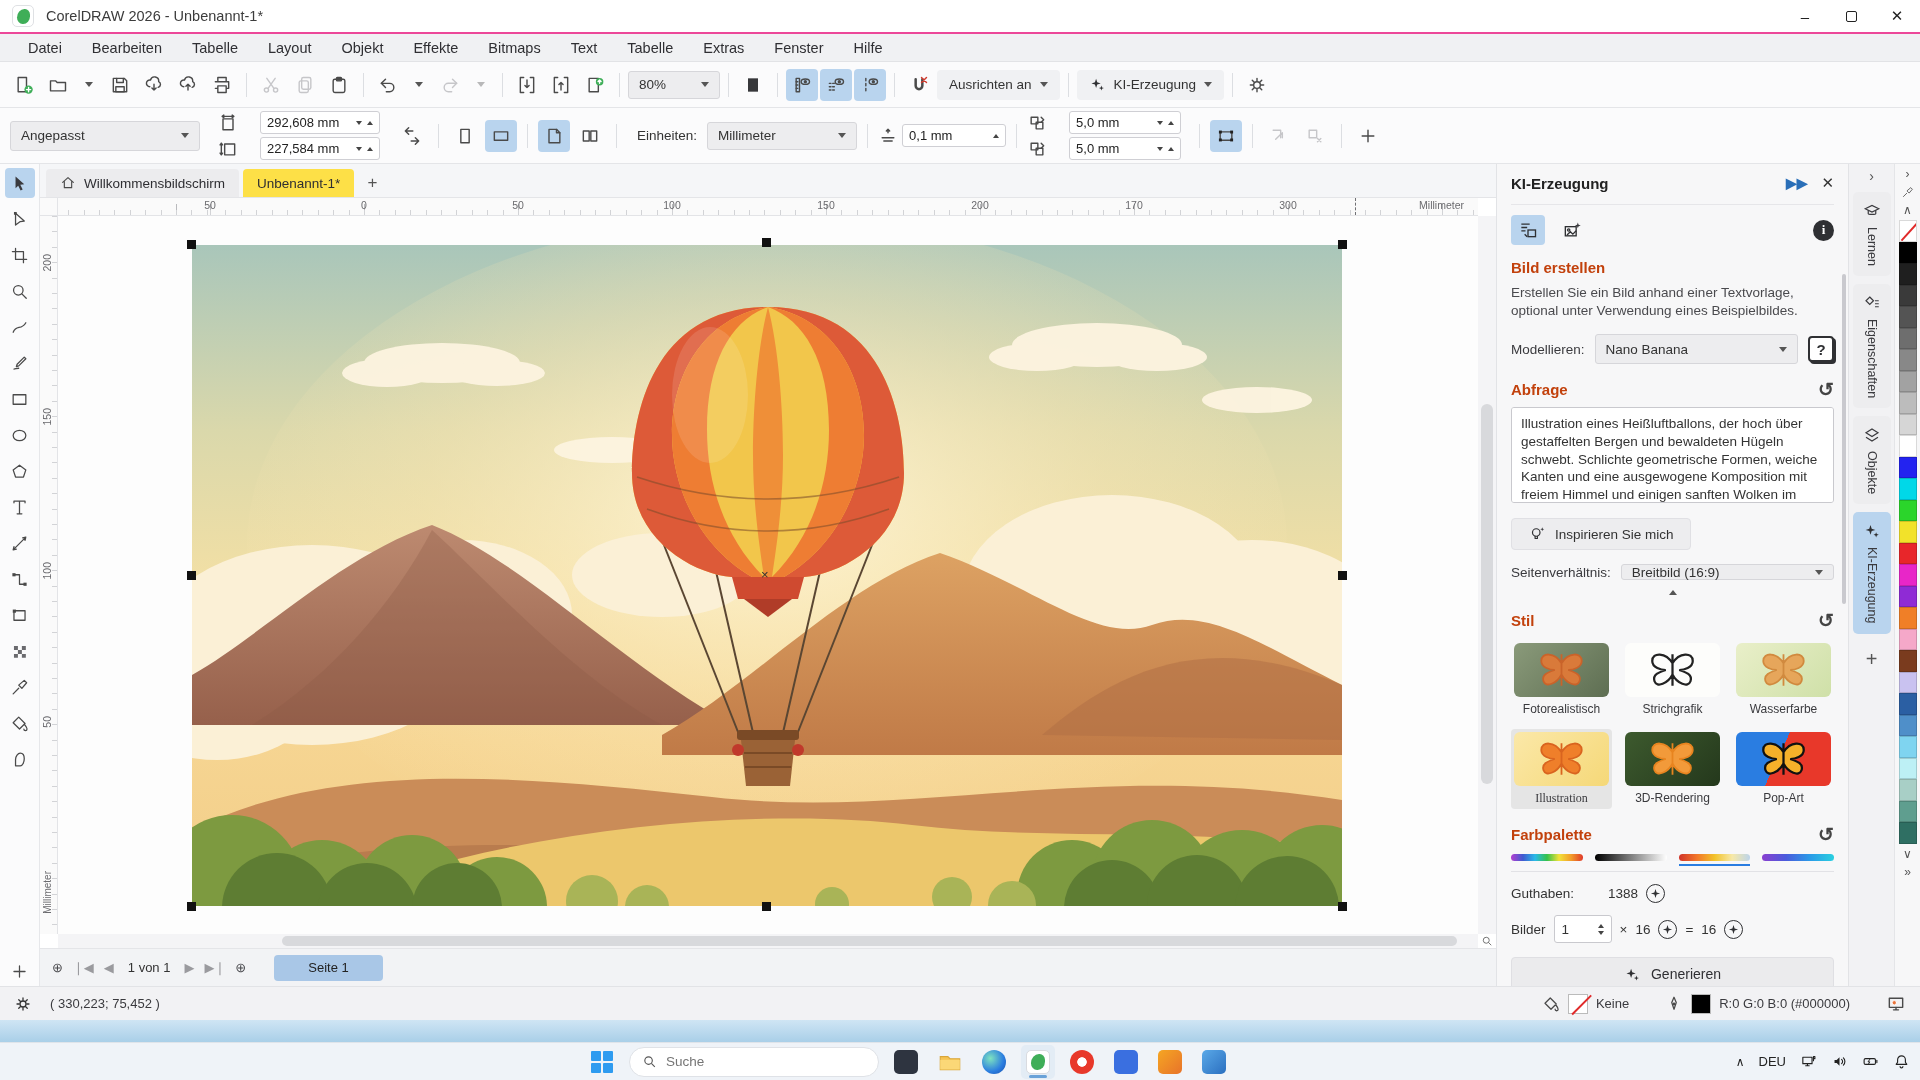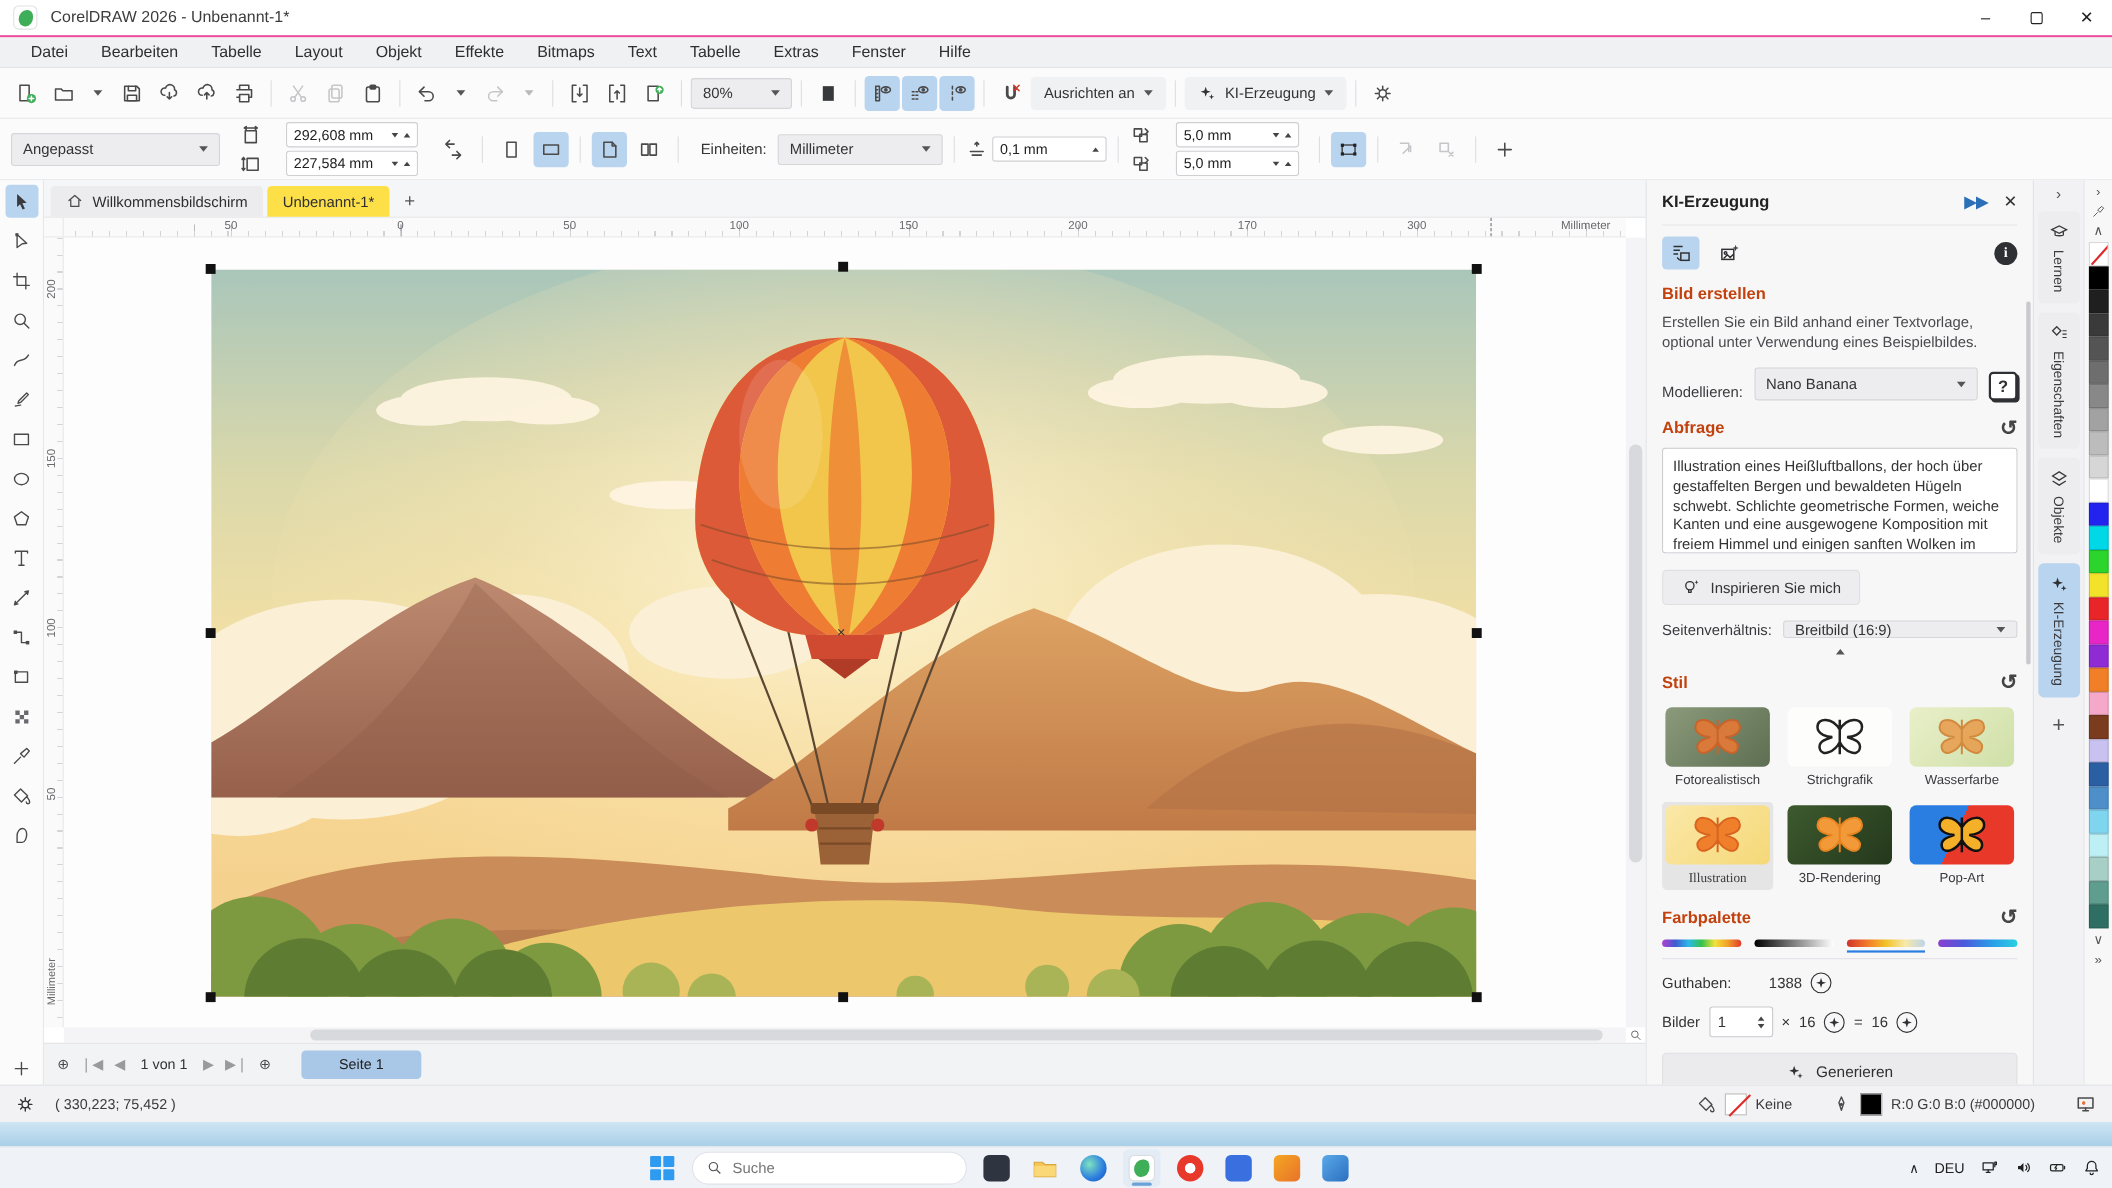--- a/index.html
+++ b/index.html
@@ -129,21 +129,21 @@
   #panel { position:absolute; left:1496px; top:164px; width:352px; height:822px; background:#f7f7f8; border-left:1px solid #e2e3e6; padding:10px 14px 0 14px; overflow:hidden; }
   #panel-header { display:flex; align-items:center; }
   #panel-title { font-size:15px; font-weight:bold; color:#222; }
   #panel-header .hicons { margin-left:auto; display:flex; gap:14px; align-items:center; color:#333; }
   #panel-modes { display:flex; align-items:center; margin-top:12px; gap:10px; border-top:1px solid #e6e6e9; padding-top:10px; }
   .mode-btn { width:34px; height:30px; border-radius:4px; display:flex; align-items:center; justify-content:center; }
   .mode-btn.active { background:#b9d4ee; }
   #info-btn { margin-left:auto; width:21px; height:21px; border-radius:50%; background:#2f3033; color:#fff; font-size:13px; font-weight:bold; display:flex; align-items:center; justify-content:center; font-family:"Liberation Serif",serif; }
   .sect-title { font-size:15px; font-weight:bold; color:#c2410c; margin-top:14px; }
   #panel-desc { font-size:13.5px; color:#4a4a4e; line-height:1.35; margin-top:8px; }
-  .panel-row { display:flex; align-items:flex-end; margin-top:14px; gap:10px; }
+  .panel-row { display:flex; align-items:center; margin-top:14px; gap:10px; }
   .panel-label { font-size:13.5px; color:#3a3a3e; }
   #model-select { flex:1; height:30px; }
   #help-btn { width:26px; height:26px; border:2px solid #2f3033; border-radius:4px; display:flex; align-items:center; justify-content:center; font-weight:bold; font-size:15px; color:#2f3033; background:#fff; box-shadow:2px 2px 0 #2f3033; }
   .row-head { display:flex; align-items:center; margin-top:16px; }
   .row-head .reset-glyph { margin-left:auto; }
   #prompt-box { margin-top:8px; width:100%; height:96px; background:#fff; border:1px solid #c9c9ce; border-radius:3px; font-size:13.5px; color:#333; line-height:1.3; padding:7px 9px; resize:none; font-family:"Liberation Sans",sans-serif; }
   #inspire-btn { margin-top:12px; height:32px; background:#ededef; border:1px solid #e0e0e4; border-radius:4px; display:inline-flex; align-items:center; gap:9px; padding:0 16px; font-size:13.5px; color:#333; }
   #ratio-select { flex:1; height:16px; }
   #collapse-chev { display:flex; justify-content:center; margin-top:10px; color:#555; font-size:13px; font-weight:bold; }
   #style-grid { display:grid; grid-template-columns:repeat(3,1fr); gap:10px 10px; margin-top:10px; }

